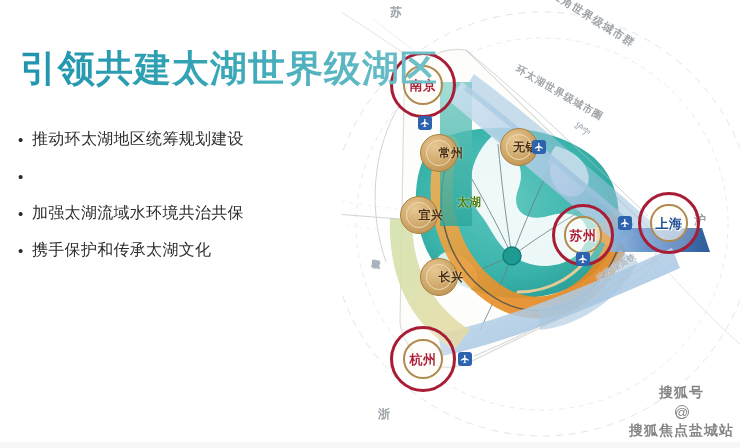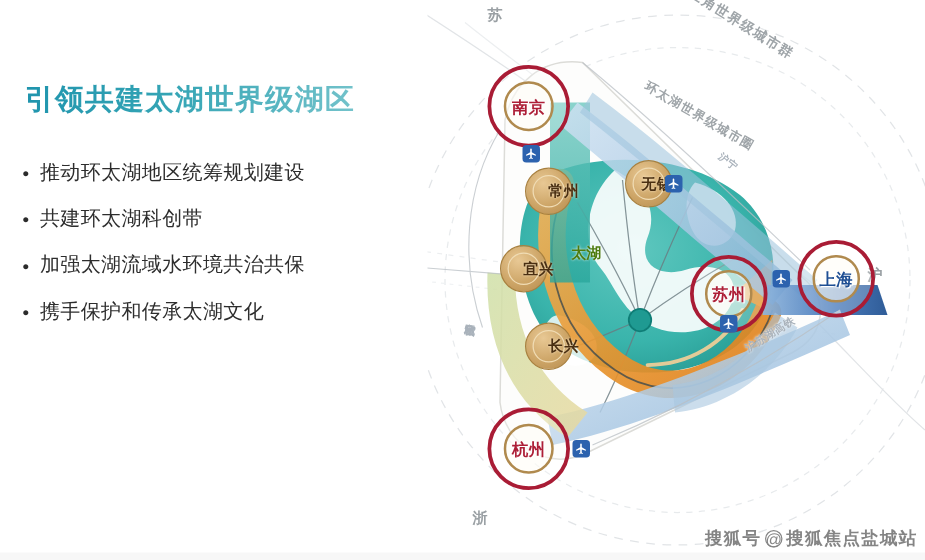--- a/index.html
+++ b/index.html
@@ -9,22 +9,22 @@
     background:#ffffff;
     position:relative;
   }
 
   
   #left-panel {
     position:absolute; left:0; top:0; width:372px; height:448px;
     z-index:6;
   }
   #slide-title {
-    position:absolute; left:20px; top:64px;
-    font-size:23px; font-weight:bold; letter-spacing:1px;
+    position:absolute; left:20px; top:44px;
+    font-size:37px; font-weight:bold; letter-spacing:1px;
     color:#2f9fb2;
     background:linear-gradient(100deg,#1f94ad 0%,#35a5b5 45%,#74c3cb 100%);
     -webkit-background-clip:text; background-clip:text;
     -webkit-text-fill-color:transparent;
     white-space:nowrap;
   }
   #bullet-list {
     position:absolute; left:18px; top:128px; width:340px;
   }
   .bullet-row {
@@ -134,20 +134,21 @@
   #route-left { left:30px; top:252px; writing-mode:vertical-rl;
     transform:rotate(8deg); }
   #route-diag { left:252px; top:262px; transform:rotate(-32deg); }
   #route-hz  { left:232px; top:124px; font-size:8px; transform:rotate(38deg); }
 
   
   #watermark {
     position:absolute; right:6px; bottom:8px; z-index:9;
     display:flex; align-items:center; gap:3px;
     opacity:.62;
+    flex-direction:column;
   }
   #watermark .wm-text {
     font-size:14px; font-weight:bold; color:#3a3a3a;
     letter-spacing:1px; white-space:nowrap;
   }
   #watermark .wm-at {
     font-size:13px; color:#3a3a3a;
     border:1.4px solid #3a3a3a; border-radius:50%;
     width:14px; height:14px; display:flex;
     align-items:center; justify-content:center; line-height:1;
@@ -375,21 +376,20 @@
 <div id="left-panel">
   <div id="slide-title">引领共建太湖世界级湖区</div>
 
   <div id="bullet-list">
     <div class="bullet-row">
       <span class="bullet-dot">•</span>
       <span class="bullet-text">推动环太湖地区统筹规划建设</span>
     </div>
     <div class="bullet-row">
       <span class="bullet-dot">•</span>
-      <span class="bullet-text">共建环太湖科创带</span>
     </div>
     <div class="bullet-row">
       <span class="bullet-dot">•</span>
       <span class="bullet-text">加强太湖流域水环境共治共保</span>
     </div>
     <div class="bullet-row">
       <span class="bullet-dot">•</span>
       <span class="bullet-text">携手保护和传承太湖文化</span>
     </div>
   </div>

